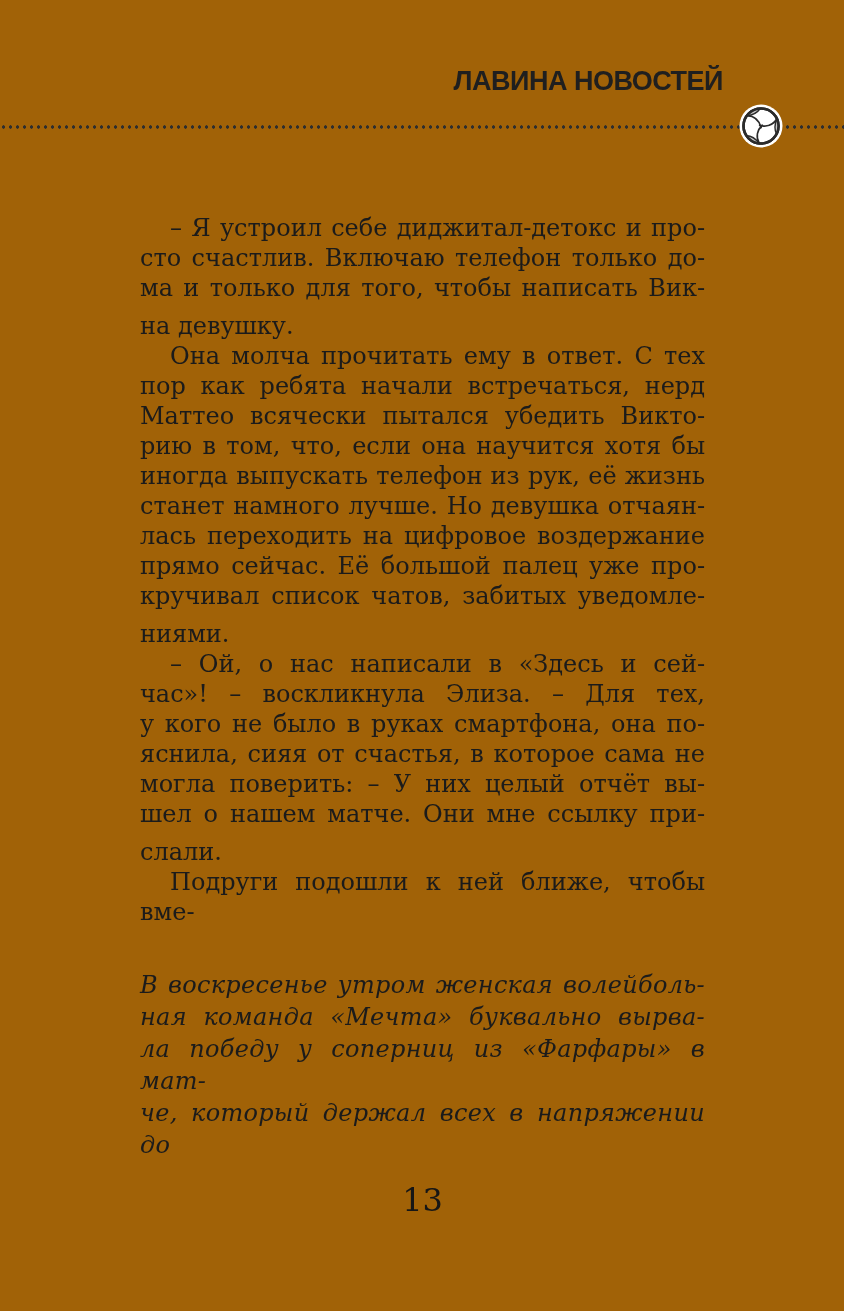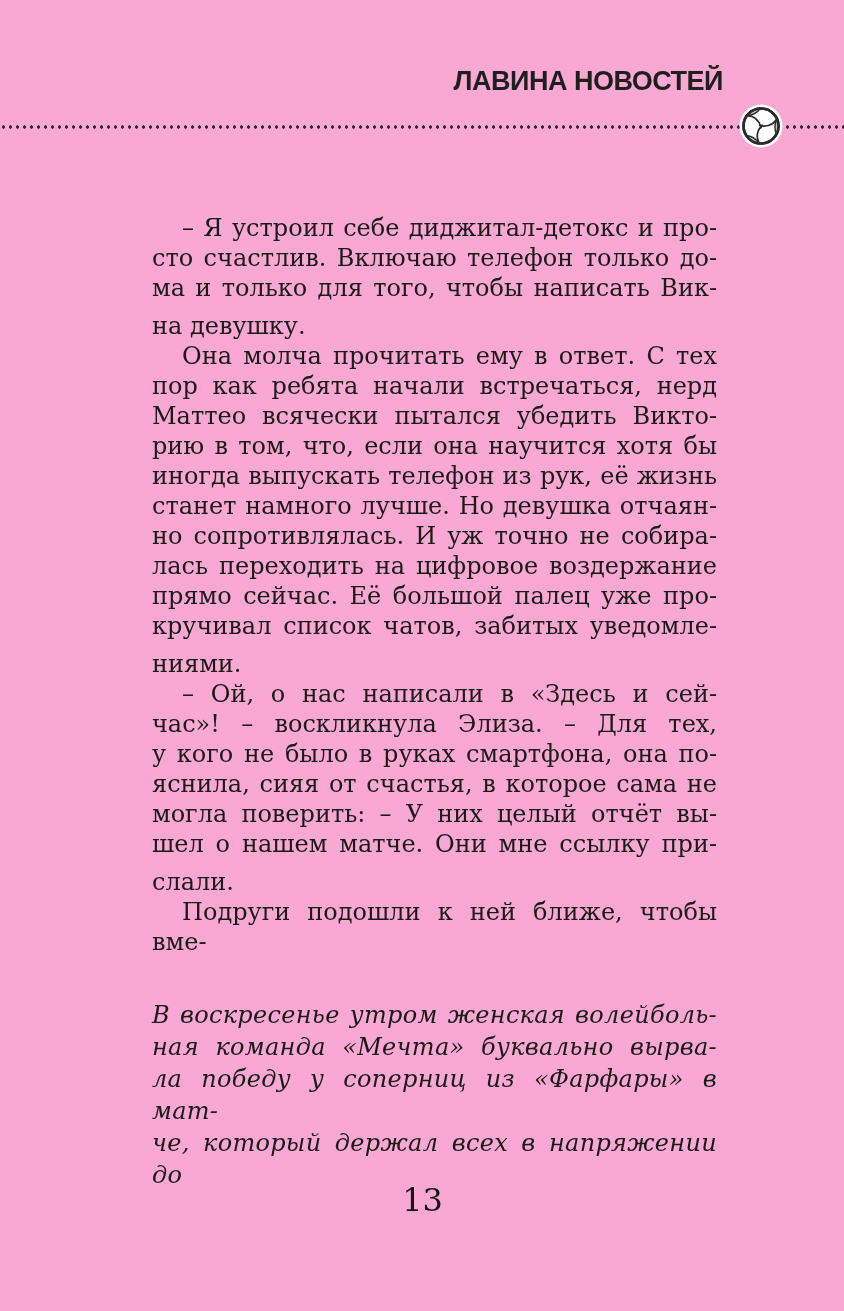--- a/index.html
+++ b/index.html
@@ -1,19 +1,19 @@
 <!DOCTYPE html>
 <html><head>
 <meta charset="utf-8">
 <style>
   html,body{margin:0;padding:0;background:#ffffff;}
   .page{
     position:relative;
     width:844px;height:1311px;
-    background:#f9a8d4;
+    background:#a16207;
     overflow:hidden;
     font-family:"DejaVu Serif", serif;
     color:#1b1b1b;
   }
   .running-head{
     position:absolute;
     top:66px;
     right:121px;
     font-family:"Liberation Sans", sans-serif;
     font-weight:700;
@@ -31,21 +31,21 @@
     background-position:0 50%;
     background-repeat:repeat-x;
   }
   .ball{
     position:absolute;
     left:739px;top:104px;
     width:44px;height:44px;
   }
   .body-text{
     position:absolute;
-    left:152px;top:213px;
+    left:140px;top:213px;
     width:565px;
   }
   .para{margin:0;padding:0;}
   .line{
     font-size:24px;
     line-height:30px;
     text-align:justify;
     text-align-last:justify;
     white-space:normal;
   }
@@ -100,21 +100,20 @@
         <div class="line">ма и только для того, чтобы написать Вик-</div>
         <div class="line final">на девушку.</div>
       </div>
       <div class="para">
         <div class="line indent">Она молча прочитать ему в ответ. С тех</div>
         <div class="line">пор как ребята начали встречаться, нерд</div>
         <div class="line">Маттео всячески пытался убедить Викто-</div>
         <div class="line">рию в том, что, если она научится хотя бы</div>
         <div class="line">иногда выпускать телефон из рук, её жизнь</div>
         <div class="line">станет намного лучше. Но девушка отчаян-</div>
-        <div class="line">но сопротивлялась. И уж точно не собира-</div>
         <div class="line">лась переходить на цифровое воздержание</div>
         <div class="line">прямо сейчас. Её большой палец уже про-</div>
         <div class="line">кручивал список чатов, забитых уведомле-</div>
         <div class="line final">ниями.</div>
       </div>
       <div class="para">
         <div class="line indent">– Ой, о нас написали в «Здесь и сей-</div>
         <div class="line">час»! – воскликнула Элиза. – Для тех,</div>
         <div class="line">у кого не было в руках смартфона, она по-</div>
         <div class="line">яснила, сияя от счастья, в которое сама не</div>

